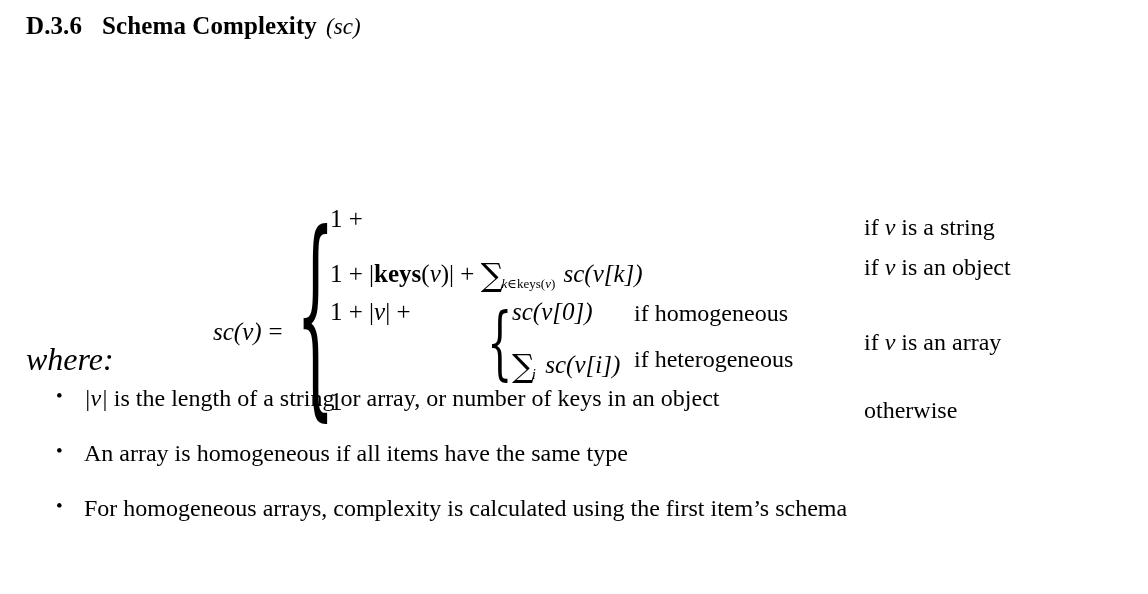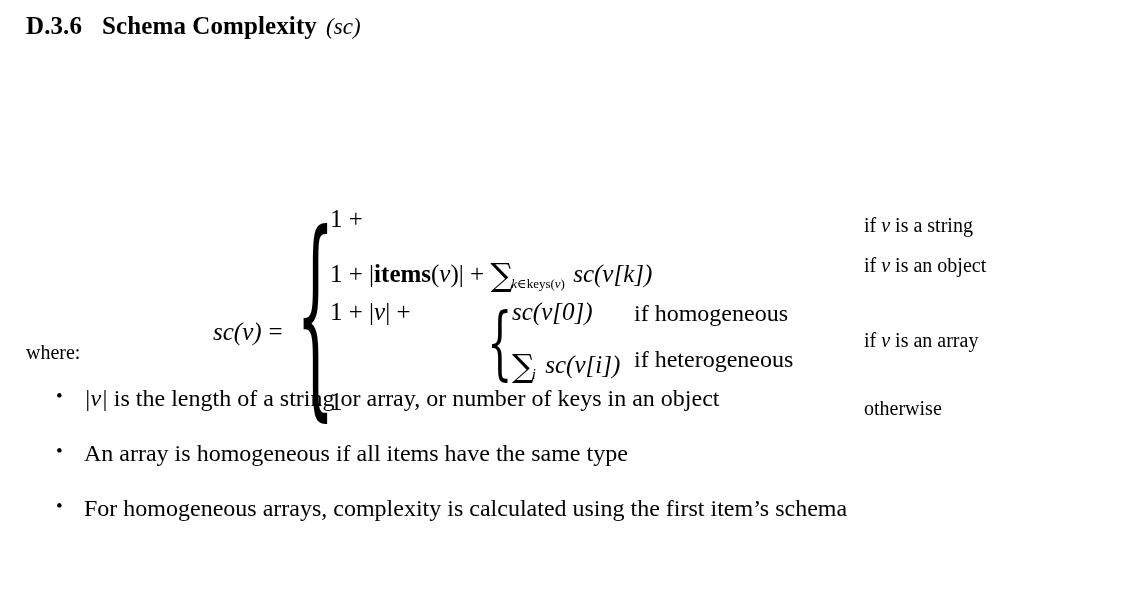--- a/index.html
+++ b/index.html
@@ -96,21 +96,21 @@
   }
   .case-body {
     position: absolute;
     left: 0;
     font-size: 25px;
     white-space: nowrap;
   }
   .case-cond {
     position: absolute;
     left: 534px;
-    font-size: 20px;
+    font-size: 24px;
     white-space: nowrap;
   }
 
   
   .row-string  { top: 105px; }
   .row-object  { top: 152px; }
   .row-array   { top: 198px; }
   .row-other   { top: 288px; }
 
   .row-string .case-cond { top: 9px; }
@@ -184,21 +184,22 @@
   .inner-row.r2 { top: 45px; }
   .inner-body { position: absolute; left: 0; font-size: 25px; white-space: nowrap; }
   .inner-cond { position: absolute; left: 122px; font-size: 24px; white-space: nowrap; top: 2px; }
   .inner-row.r2 .inner-cond { top: 3px; }
 
   
   .where {
     position: absolute;
     left: 26px;
     top: 341px;
-    font-size: 20px;
+    font-size: 32px;
+    font-style: italic;
   }
   .bullets {
     position: absolute;
     left: 0;
     top: 385px;
     width: 1148px;
   }
   .bullet {
     position: absolute;
     left: 56px;
@@ -243,21 +244,21 @@
         <div class="case-body">
           <span>1 +</span>
         </div>
         <div class="case-cond">
           <span>if&nbsp;</span><span class="mi">v</span><span>&nbsp;is a string</span>
         </div>
       </div>
 
       <div class="case-row row-object">
         <div class="case-body">
-          <span>1 + |<span class="mroman" style="font-weight:600;">items</span>(<span class="mi">v</span>)| +</span>
+          <span>1 + |<span class="mroman" style="font-weight:600;">keys</span>(<span class="mi">v</span>)| +</span>
           <span class="bigsum">∑</span><span class="sub"><span class="mi">k</span>∈keys(<span class="mi">v</span>)</span>
           <span class="mi">sc(v[k])</span>
         </div>
         <div class="case-cond">
           <span>if&nbsp;</span><span class="mi">v</span><span>&nbsp;is an object</span>
         </div>
       </div>
 
       <div class="case-row row-array">
         <div class="case-body">

